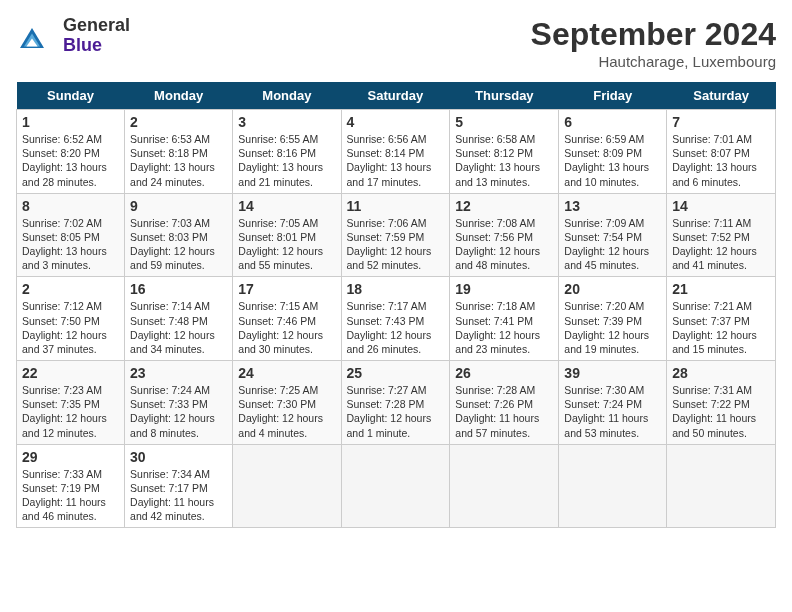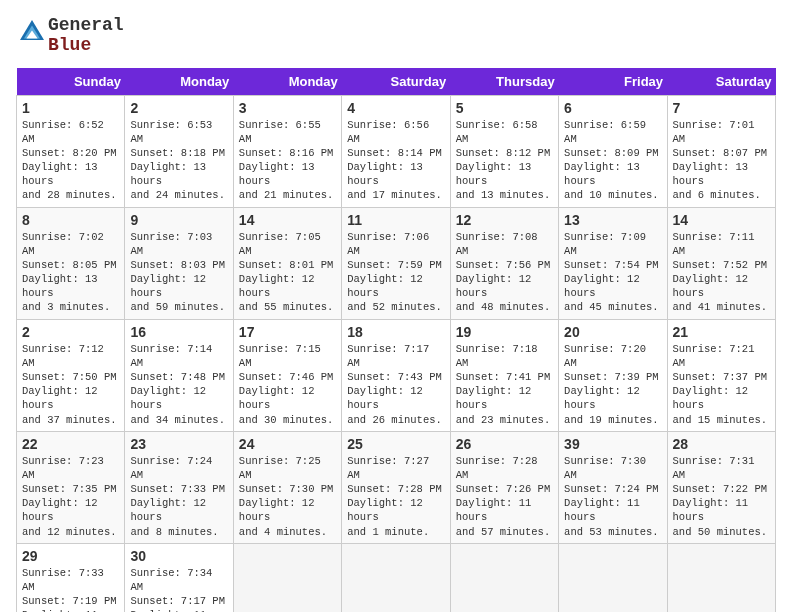--- a/index.html
+++ b/index.html
@@ -11,31 +11,30 @@
       padding: 16px;
     }
     .header {
       display: flex;
       justify-content: space-between;
       align-items: flex-start;
       margin-bottom: 12px;
     }
     .logo {
       display: flex;
-      align-items: flex-start;
-      gap: 0;
-      font-family: Liberation Mono, monospace;
+      align-items: flex-end;
+      gap: 15px;
     }
     .logo-text {
       font-size: 18px;
       font-weight: bold;
       line-height: 1.1;
     }
     .logo-general { color: #333; }
-    .logo-blue { color: #7f1d1d; }
+    .logo-blue { color: #4c1d95; }
     .logo-icon {
       width: 32px;
       height: 32px;
     }
     .title-block {
       text-align: right;
     }
     .month-title {
       font-size: 32px;
       font-weight: bold;
@@ -44,24 +43,24 @@
     .location {
       font-size: 15px;
       color: #555;
     }
     table {
       width: 100%;
       border-collapse: collapse;
       font-size: 11px;
     }
     th {
-      background-color: #6d28d9;
+      background-color: #0c4a6e;
       color: #fff;
       padding: 6px 4px;
-      text-align: right;
+      text-align: center;
       font-size: 13px;
       font-weight: bold;
     }
     td {
       border: 1px solid #ccc;
       vertical-align: top;
       padding: 4px 5px;
       width: 113px;
       min-height: 80px;
     }
@@ -72,21 +71,20 @@
       font-size: 14px;
       font-weight: bold;
       color: #333;
       display: block;
       margin-bottom: 2px;
     }
     .day-info {
       color: #333;
       font-size: 10.5px;
       line-height: 1.35;
-      font-family: Liberation Mono, monospace;
     }
     .empty-cell {
       background: #f5f5f5;
     }
     td.empty-cell {
       border: 1px solid #ccc;
     }
   </style>
 </head>
 <body>
@@ -98,20 +96,24 @@
       <polygon points="20,12 30,28 10,28" fill="#5aabdb"></polygon>
       <polygon points="20,18 27,28 13,28" fill="#fff"></polygon>
     </svg>
     <div>
       <div class="logo-text">
         <span class="logo-general">General</span><br>
         <span class="logo-blue">Blue</span>
       </div>
     </div>
   </div>
+  <div class="title-block">
+    <div class="month-title">September 2024</div>
+    <div class="location">Hautcharage, Luxembourg</div>
+  </div>
 </div>
 
 <table>
   <thead>
     <tr>
       <th>Sunday</th>
       <th>Monday</th>
       <th>Monday</th>
       <th>Saturday</th>
       <th>Thursday</th>

